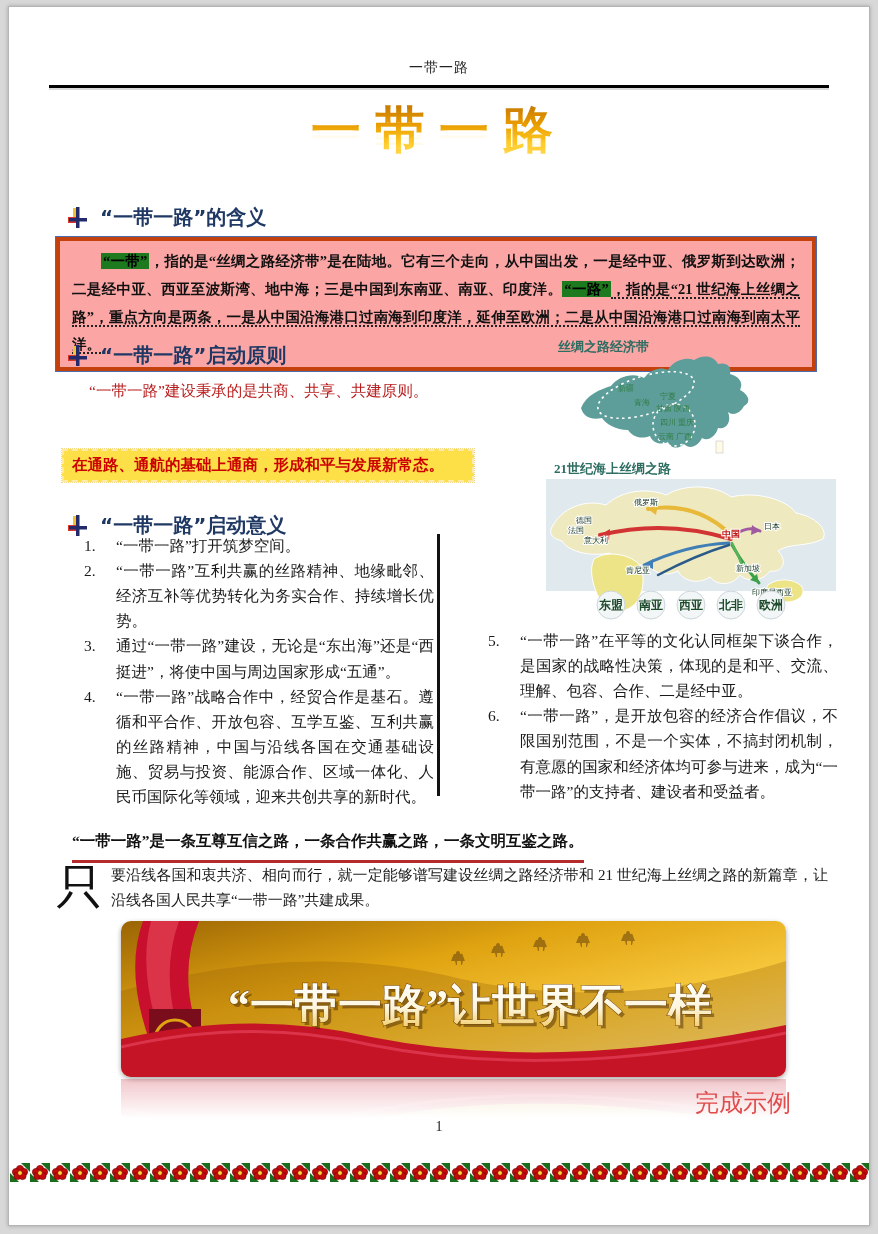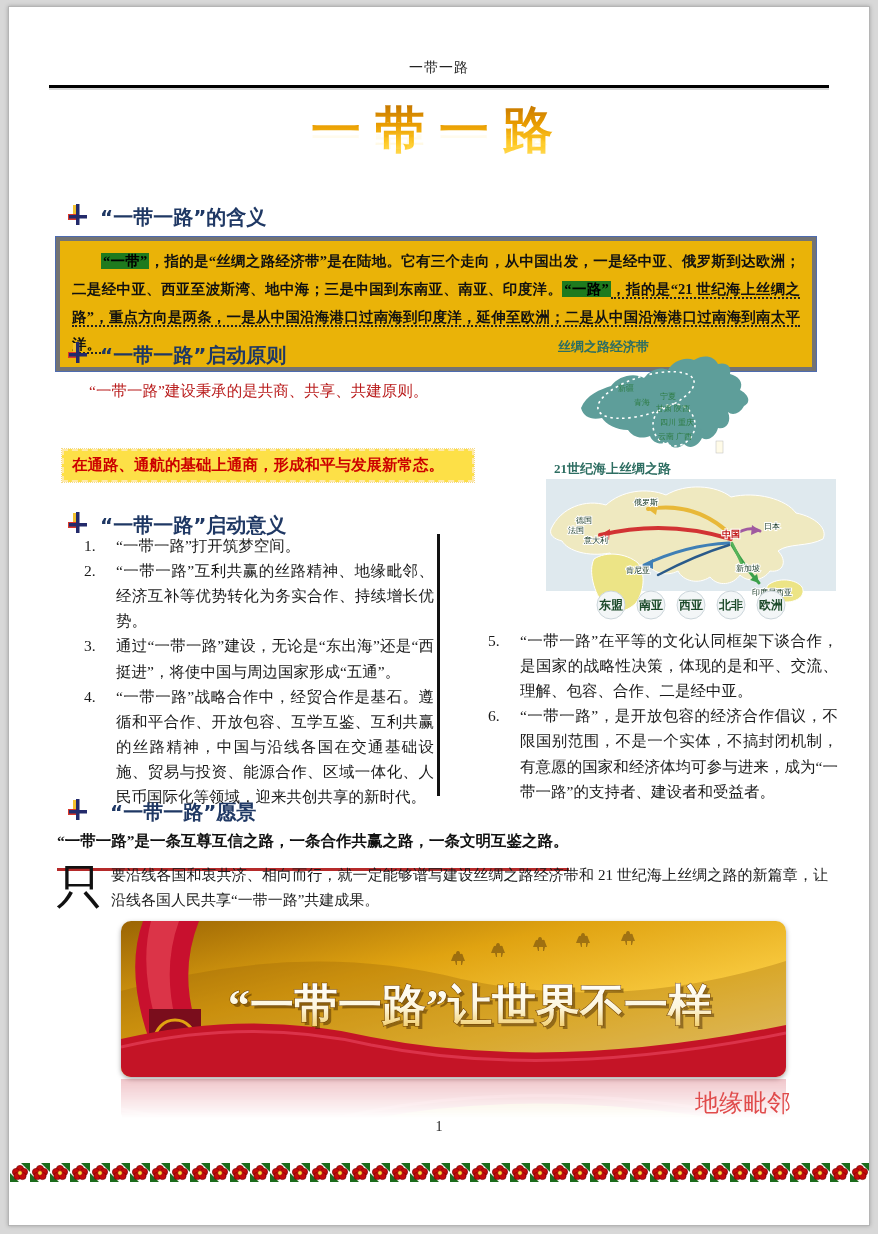--- a/index.html
+++ b/index.html
@@ -23,27 +23,27 @@
     font-size:50px;font-weight:bold;letter-spacing:14px;
     background:linear-gradient(180deg,#b86a00 0%,#e89b00 40%,#ffc81e 70%,#ffe680 100%);
     -webkit-background-clip:text;background-clip:text;color:transparent;}
   .title-reflection{position:absolute;top:146px;left:0;width:100%;text-align:center;
     font-size:50px;font-weight:bold;letter-spacing:14px;transform:scaleY(-.55);transform-origin:top;
     background:linear-gradient(0deg,#ffd24d 0%,#ffe680 100%);
     -webkit-background-clip:text;background-clip:text;color:transparent;opacity:.30;
     -webkit-mask-image:linear-gradient(to bottom,rgba(0,0,0,.9),transparent 75%);
     mask-image:linear-gradient(to bottom,rgba(0,0,0,.9),transparent 75%);}
   
-  .sec-h{display:flex;gap:12px;
+  .sec-h{display:flex;align-items:center;gap:12px;
     font-family:"DejaVu Sans","Liberation Sans",sans-serif;
     font-weight:bold;font-size:20px;color:#1f3864;}
   .sec-h .bullet{flex:0 0 auto;}
   
   .green-box{position:absolute;left:47px;top:230px;width:760px;
-    background:#eab308;border:4px solid #737373;outline:1px solid #4d6bb0;
+    background:#fca5a5;border:4px solid #c2410c;outline:1px solid #4d6bb0;
     padding:7px 12px 8px 12px;box-sizing:border-box;}
   .green-box p{margin:0;font-size:14.5px;font-weight:600;line-height:1.92;color:#111;
     text-align:justify;text-indent:2em;}
   .hl-green{background:#1e7a1e;color:#000;padding:0 2px;}
   .emph{border-bottom:2px dotted #222;}
   
   .col-left{position:absolute;left:47px;top:330px;width:432px;height:465px;}
   .col-left .h-principle{position:absolute;left:12px;top:5px;}
   .col-left .principle-body{position:absolute;left:33px;top:44px;font-size:15.5px;color:#b91c1c;}
   .col-left .h-purpose{position:absolute;left:12px;top:74px;}
@@ -54,22 +54,22 @@
   .list{position:absolute;left:28px;top:196px;width:350px;}
   .list-item{display:flex;font-size:15.5px;line-height:1.62;color:#1a1a1a;}
   .list-item .num{flex:0 0 32px;}
   .list-item .txt{flex:1;text-align:justify;}
   .v-divider{position:absolute;left:428px;top:527px;width:3px;height:262px;background:#121212;}
   .col-right{position:absolute;left:479px;top:325px;width:350px;height:470px;}
   .map-wrap{position:absolute;left:58px;top:3px;width:290px;height:287px;}
   .col-right .list{left:0;top:296px;width:350px;}
   
   .h-vision{position:absolute;left:59px;top:792px;}
-  .vision-underline{position:absolute;left:48px;top:824px;font-size:15.5px;font-weight:600;color:#111;
-    border-bottom:3px solid #b52a2a;padding-bottom:16px;}
+  .vision-underline{position:absolute;left:63px;top:824px;font-size:15.5px;font-weight:600;color:#111;
+    border-bottom:3px solid #b52a2a;padding-bottom:8px;}
   .vision-para{position:absolute;left:47px;top:856px;width:772px;font-size:15px;
     line-height:1.65;color:#1a1a1a;text-align:justify;}
   .dropcap{float:left;font-size:47px;line-height:.92;margin:3px 8px 0 0;color:#111;}
   
   .banner{position:absolute;left:112px;top:914px;width:665px;height:156px;
     border-radius:10px;overflow:hidden;box-shadow:0 2px 5px rgba(0,0,0,.35);}
   .banner svg{display:block;}
   .banner-reflection{position:absolute;left:112px;top:1072px;width:665px;height:44px;
     overflow:hidden;opacity:.28;border-radius:0 0 10px 10px;
     -webkit-mask-image:linear-gradient(to bottom,rgba(0,0,0,.85),transparent 90%);
@@ -230,26 +230,20 @@
         <span class="num">5.</span>
         <span class="txt">“一带一路”在平等的文化认同框架下谈合作，是国家的战略性决策，体现的是和平、交流、理解、包容、合作、二是经中亚。</span>
       </div>
       <div class="list-item">
         <span class="num">6.</span>
         <span class="txt">“一带一路”，是开放包容的经济合作倡议，不限国别范围，不是一个实体，不搞封闭机制，有意愿的国家和经济体均可参与进来，成为“一带一路”的支持者、建设者和受益者。</span>
       </div>
     </div>
   </div>
 
-  <div class="sec-h h-vision">
-    <svg class="bullet" width="20" height="22">
-        <use href="#sec-bullet-def"></use>
-      </svg>
-    <span style="padding-left:10px;">“一带一路”愿景</span>
-  </div>
   <div class="vision-underline">“一带一路”是一条互尊互信之路，一条合作共赢之路，一条文明互鉴之路。</div>
   <div class="vision-para">
     <span class="dropcap">只</span><span>要沿线各国和衷共济、相向而行，就一定能够谱写建设丝绸之路经济带和 21 世纪海上丝绸之路的新篇章，让沿线各国人民共享“一带一路”共建成果。</span>
   </div>
 
   <div class="banner" id="banner">
     <svg width="665" height="156" viewBox="0 0 665 156">
       <defs>
         <linearGradient id="goldbg" x1="0" y1="0" x2="1" y2="1">
           <stop offset="0" stop-color="#9a6404"></stop>
@@ -312,21 +306,21 @@
       <path d="M30,0 Q14,60 52,148 L72,148 Q34,66 58,0 Z" fill="rgba(255,120,120,.35)"></path>
       <rect x="28" y="88" width="52" height="62" fill="#7a0d1c"></rect>
       <circle cx="54" cy="119" r="20" fill="none" stroke="#e0a311" stroke-width="3"></circle>
       <path d="M0,156 L0,118 Q130,88 250,116 Q430,152 665,104 L665,156 Z" fill="#c41426"></path>
       <path d="M0,126 Q130,96 250,124 Q430,160 665,112" fill="none" stroke="#e5405a" stroke-width="3" opacity=".7"></path>
       <text x="352" y="102" text-anchor="middle" font-size="44" font-weight="bold" fill="rgba(60,30,0,.45)">“一带一路”让世界不一样</text>
       <text x="349" y="99" text-anchor="middle" font-size="44" font-weight="bold" fill="url(#textgrad)" stroke="#6b3c00" stroke-width="1" style="paint-order:stroke">“一带一路”让世界不一样</text>
     </svg>
     </div>
 
-  <div class="sample-label">地缘毗邻</div>
+  <div class="sample-label">完成示例</div>
 
   <div class="page-num">1</div>
 
   <div class="flower-border" id="flower-row">
     <svg width="20" height="22" viewBox="0 0 20 20">
         <use href="#flower-def"></use>
       </svg>
   <svg width="20" height="22" viewBox="0 0 20 20">
         <use href="#flower-def"></use>
       </svg>

